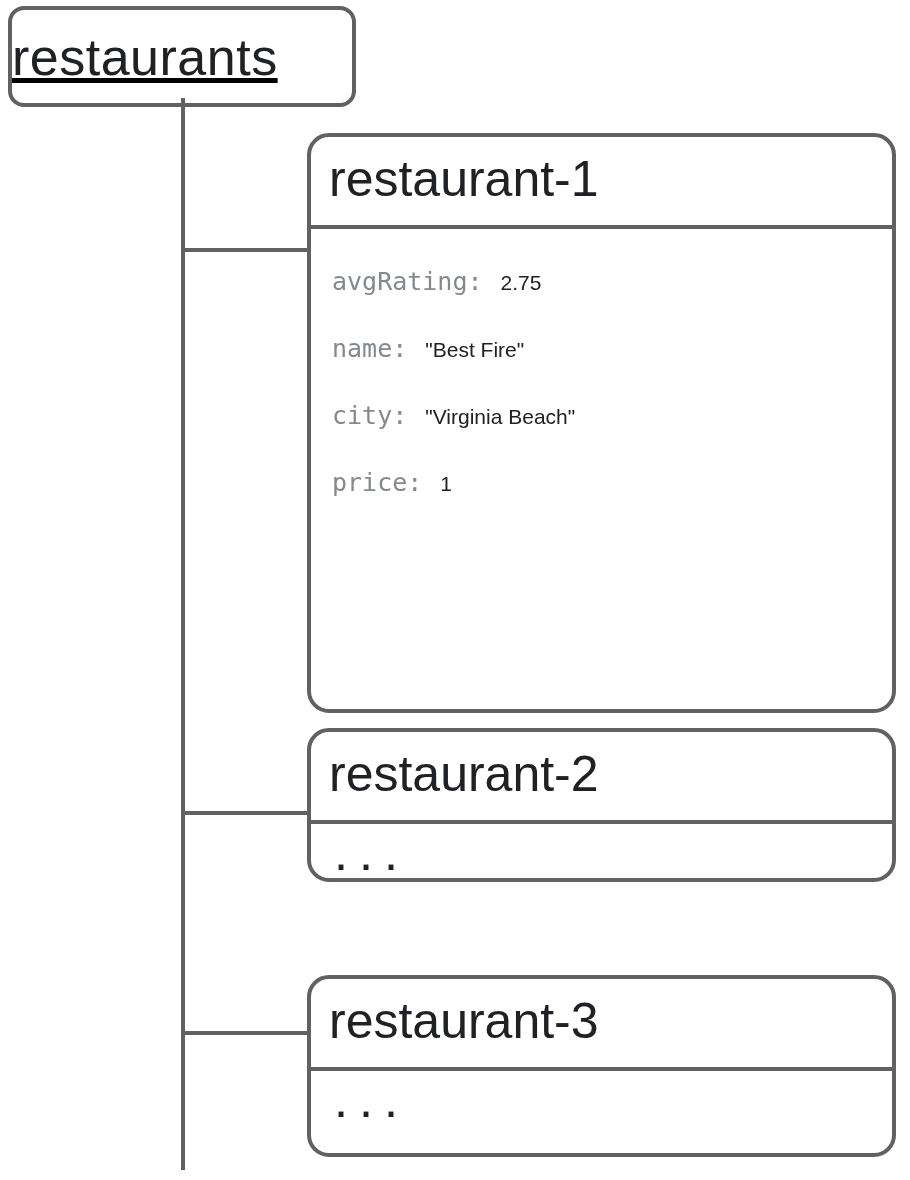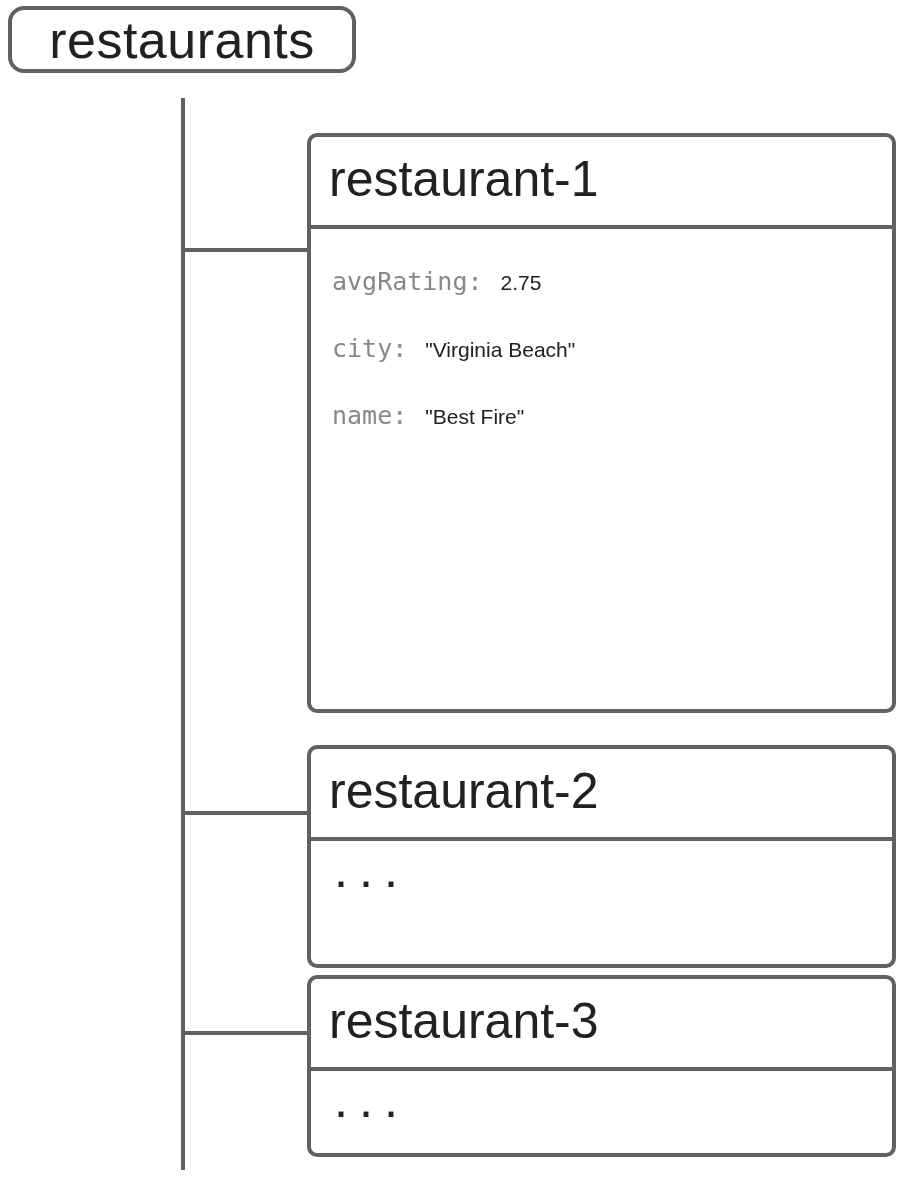--- a/index.html
+++ b/index.html
@@ -14,25 +14,25 @@
   body{font-family:"Liberation Sans",sans-serif;}
   .canvas{
     position:relative;
     width:910px;height:1180px;
     background:var(--bg);
     overflow:hidden;
   }
   
   .collection-box{
     position:absolute;left:8px;top:6px;
-    width:348px;height:67px;
+    width:348px;height:101px;
     border:4px solid var(--border);
     border-radius:16px;
     background:var(--bg);
-    display:flex;align-items:center;justify-content:center;
+    display:flex;align-items:center;justify-content:flex-start;text-decoration:underline;
   }
   .collection-box .label{
     font-size:52px;color:var(--header-text);
     letter-spacing:0.5px;
   }
   
   .trunk{
     position:absolute;left:181px;top:98px;
     width:4px;height:1072px;
     background:var(--border);
@@ -41,26 +41,26 @@
     position:absolute;left:183px;width:126px;height:4px;
     background:var(--border);
   }
   .connector.c1{top:248px;}
   .connector.c2{top:811px;}
   .connector.c3{top:1031px;}
   
   .doc-card{
     position:absolute;left:307px;width:589px;
     border:4px solid var(--border);
-    border-radius:10px;
+    border-radius:22px;
     background:var(--bg);
     overflow:hidden;
   }
   .doc-card.card-1{top:133px;height:580px;}
-  .doc-card.card-2{top:745px;height:223px;}
+  .doc-card.card-2{top:728px;height:154px;}
   .doc-card.card-3{top:975px;height:182px;}
   .doc-header{
     height:92px;
     border-bottom:4px solid var(--border);
     display:flex;align-items:center;
     padding:0 18px 4px 18px;
   }
   .doc-title{
     font-size:50px;color:var(--header-text);
   }
@@ -108,26 +108,30 @@
   <div class="doc-card card-1">
     <div class="doc-header">
       <span class="doc-title">restaurant-1</span>
     </div>
     <div class="doc-body">
       <div class="field-row">
         <span class="field-key">avgRating:</span>
         <span class="field-value">2.75</span>
       </div>
       <div class="field-row">
+        <span class="field-key">name:</span>
+        <span class="field-value">"Best Fire"</span>
+      </div>
+      <div class="field-row">
         <span class="field-key">city:</span>
         <span class="field-value">"Virginia Beach"</span>
       </div>
       <div class="field-row">
-        <span class="field-key">name:</span>
-        <span class="field-value">"Best Fire"</span>
+        <span class="field-key">price:</span>
+        <span class="field-value">1</span>
       </div>
     </div>
   </div>
 
   <div class="doc-card card-2">
     <div class="doc-header">
       <span class="doc-title">restaurant-2</span>
     </div>
     <div class="ellipsis">...</div>
   </div>

